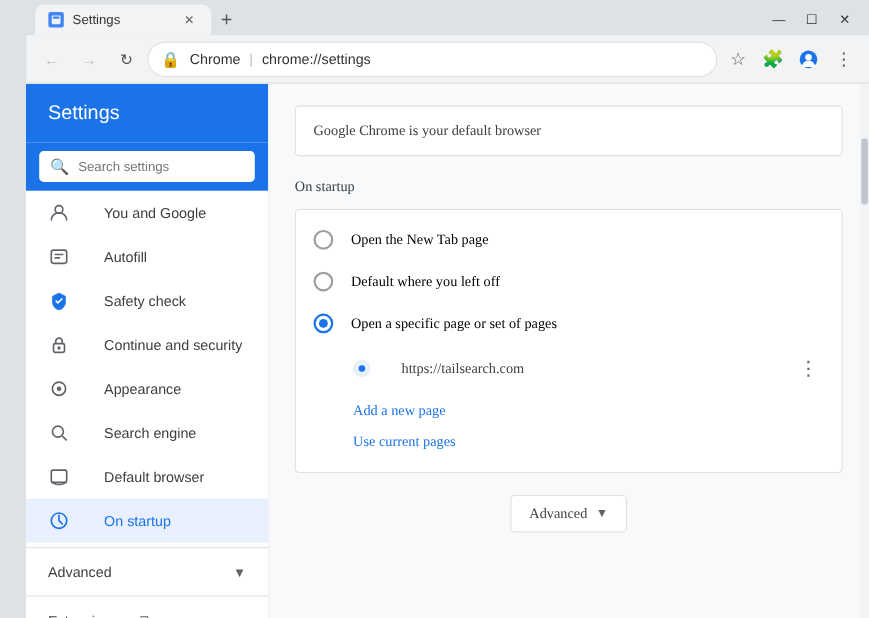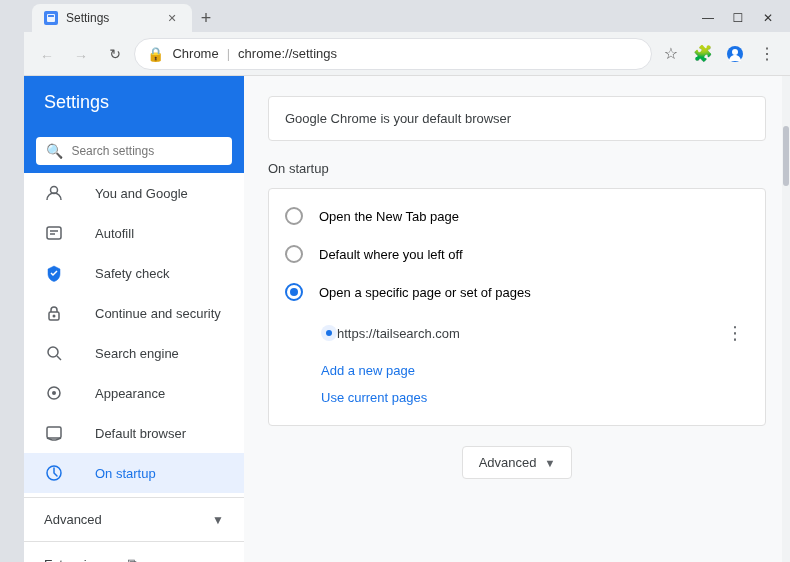--- a/index.html
+++ b/index.html
@@ -34,35 +34,35 @@
     .sidebar-header { background: #1a73e8; color: white; padding: 16px 20px; font-size: 18px; font-weight: 500; }
     .sidebar-item { display: flex; align-items: center; gap: 31px; padding: 10px 20px; cursor: pointer; color: #3c4043; font-size: 13px; }
     .sidebar-item.active { background: #e8f0fe; color: #1a73e8; }
     .sidebar-item .icon { width: 20px; height: 20px; display: flex; align-items: center; justify-content: center; color: #5f6368; flex-shrink: 0; }
     .sidebar-item.active .icon { color: #1a73e8; }
     .sidebar-divider { height: 1px; background: #e0e0e0; margin: 4px 0; }
     .sidebar-advanced { display: flex; align-items: center; justify-content: space-between; padding: 10px 20px; cursor: pointer; color: #3c4043; font-size: 13px; }
     .sidebar-extensions { display: flex; align-items: center; gap: 16px; padding: 10px 20px; cursor: pointer; color: #3c4043; font-size: 13px; }
 
     
-    .main-panel { flex: 1; overflow-y: auto; padding: 20px 24px; position: relative; }
+    .main-panel { flex: 1; overflow-y: auto; padding: 20px 24px; position: relative; font-family: Liberation Serif, serif; }
     .scrollbar-track { position: absolute; right: 0; top: 0; bottom: 0; width: 8px; background: #f1f3f4; }
     .scrollbar-thumb { position: absolute; right: 1px; top: 50px; width: 6px; height: 60px; background: #c0c4cc; border-radius: 3px; }
 
     .default-browser-banner { background: white; border: 1px solid #e0e0e0; border-radius: 4px; padding: 14px 16px; margin-bottom: 20px; color: #3c4043; font-size: 13px; }
 
     .section-title { font-size: 13px; color: #3c4043; margin-bottom: 12px; }
 
     .startup-card { background: white; border: 1px solid #e0e0e0; border-radius: 4px; padding: 8px 0; }
     .startup-option { display: flex; align-items: center; gap: 16px; padding: 10px 16px; }
     .radio-btn { width: 18px; height: 18px; border-radius: 50%; border: 2px solid #9e9e9e; flex-shrink: 0; display: flex; align-items: center; justify-content: center; cursor: pointer; }
     .radio-btn.selected { border-color: #1a73e8; }
     .radio-btn.selected::after { content: ''; width: 8px; height: 8px; border-radius: 50%; background: #1a73e8; }
 
-    .url-entry { display: flex; align-items: center; gap: 0; padding: 8px 16px 8px 52px; }
+    .url-entry { display: flex; align-items: center; gap: 28px; padding: 8px 16px 8px 52px; }
     .url-favicon { width: 16px; height: 16px; border-radius: 50%; background: #e8f0fe; display: flex; align-items: center; justify-content: center; font-size: 10px; color: #1a73e8; }
     .url-text { flex: 1; }
     .url-main { color: #3c4043; font-size: 13px; }
     .url-sub { color: #9e9e9e; font-size: 11px; }
     .url-more { width: 28px; height: 28px; border-radius: 50%; display: flex; align-items: center; justify-content: center; cursor: pointer; color: #5f6368; font-size: 18px; margin-left: auto; }
 
     .add-new-page { color: #1a73e8; font-size: 13px; padding: 8px 16px 8px 52px; cursor: pointer; font-weight: 500; }
     .use-current { color: #1a73e8; font-size: 13px; padding: 4px 16px 12px 52px; cursor: pointer; font-weight: 500; }
 
     .advanced-btn-area { display: flex; justify-content: center; margin-top: 20px; }
@@ -166,35 +166,35 @@
               <path d="M6 8V6a3 3 0 016 0v2" stroke="#5f6368" stroke-width="1.5" fill="none"></path>
               <circle cx="9" cy="12" r="1.5" fill="#5f6368"></circle>
             </svg>
         </span>
         <span>Continue and security</span>
       </div>
 
       <div class="sidebar-item">
         <span class="icon">
           <svg width="18" height="18" viewBox="0 0 18 18" fill="none">
+              <circle cx="9" cy="9" r="6" stroke="#5f6368" stroke-width="1.5" fill="none"></circle>
+              <circle cx="9" cy="9" r="2" fill="#5f6368"></circle>
+            </svg>
+        </span>
+        <span>Appearance</span>
+      </div>
+
+      <div class="sidebar-item">
+        <span class="icon">
+          <svg width="18" height="18" viewBox="0 0 18 18" fill="none">
               <circle cx="8" cy="8" r="5" stroke="#5f6368" stroke-width="1.5" fill="none"></circle>
               <line x1="12" y1="12" x2="16" y2="16" stroke="#5f6368" stroke-width="1.5"></line>
             </svg>
         </span>
         <span>Search engine</span>
-      </div>
-
-      <div class="sidebar-item">
-        <span class="icon">
-          <svg width="18" height="18" viewBox="0 0 18 18" fill="none">
-              <circle cx="9" cy="9" r="6" stroke="#5f6368" stroke-width="1.5" fill="none"></circle>
-              <circle cx="9" cy="9" r="2" fill="#5f6368"></circle>
-            </svg>
-        </span>
-        <span>Appearance</span>
       </div>
 
       <div class="sidebar-item">
         <span class="icon">
           <svg width="18" height="18" viewBox="0 0 18 18" fill="none">
               <rect x="2" y="3" width="14" height="11" rx="1.5" stroke="#5f6368" stroke-width="1.5" fill="none"></rect>
               <line x1="2" y1="14" x2="7" y2="16" stroke="#5f6368" stroke-width="1.5"></line>
               <line x1="16" y1="14" x2="11" y2="16" stroke="#5f6368" stroke-width="1.5"></line>
               <line x1="7" y1="16" x2="11" y2="16" stroke="#5f6368" stroke-width="1.5"></line>
             </svg>

